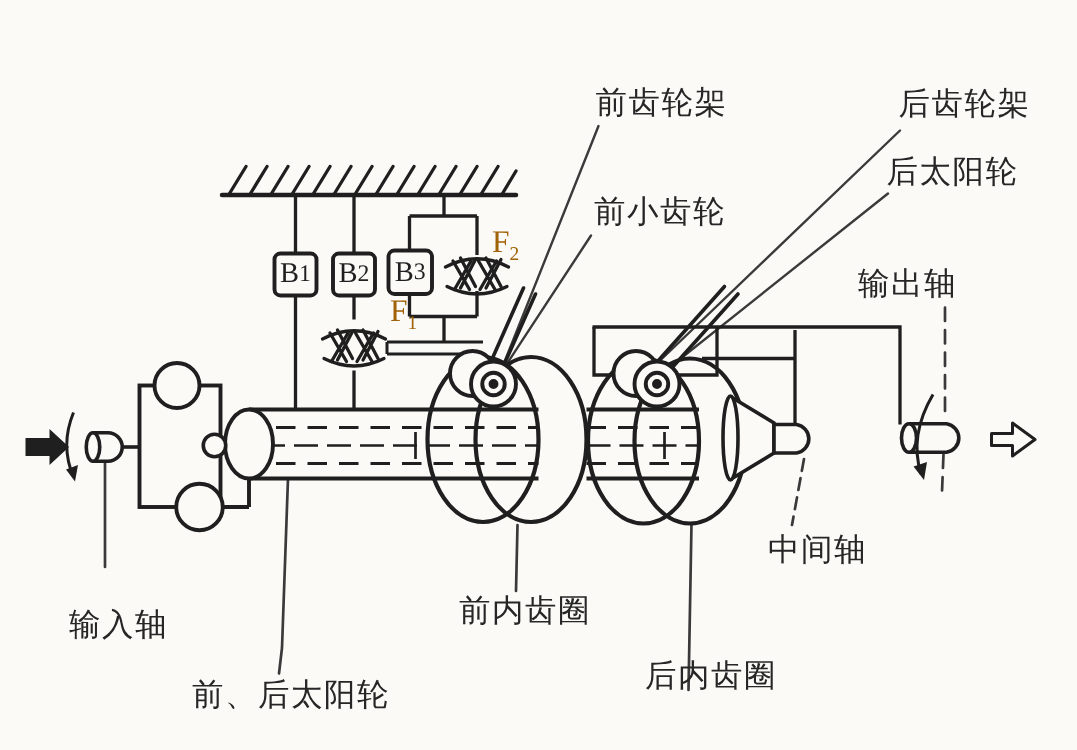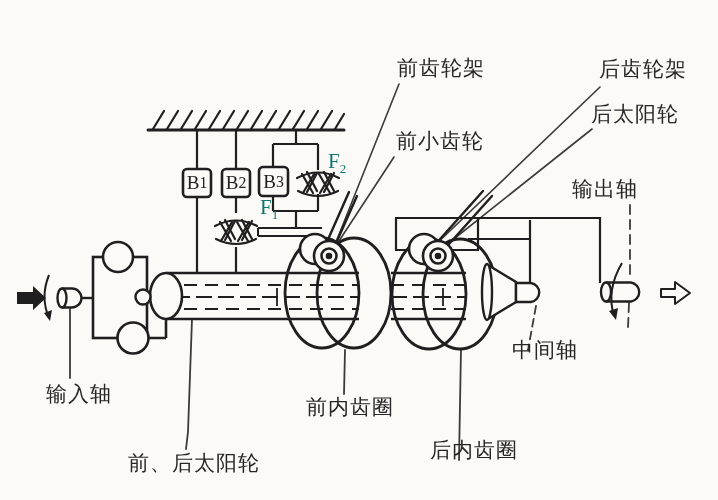--- a/index.html
+++ b/index.html
@@ -15,21 +15,21 @@
     position:absolute;
     font-size:21px;
     letter-spacing:1px;
     color:#262626;
     white-space:nowrap;
     line-height:1;
   }
   .sym{
     position:absolute;
     font-size:21px;
-    color:#0f766e;
+    color:#a16207;
     line-height:1;
     white-space:nowrap;
   }
   .sym sub{font-size:13px;line-height:1;}
   .bbox{
     position:absolute;
     width:28px;height:28px;
     display:flex;align-items:center;justify-content:center;
     font-size:19px;color:#1f1f1f;
   }
@@ -168,25 +168,25 @@
     </g>
     <polygon points="661,289 675,289 675,282 690,293 675,304 675,297 661,297" fill="none" stroke="#1f1f1f" stroke-width="2" stroke-linejoin="round"></polygon>
   </g>
 </svg>
 
 <div class="lbl" style="left:397px;top:58px">前齿轮架</div>
 <div class="lbl" style="left:396px;top:131px">前小齿轮</div>
 <div class="lbl" style="left:599px;top:59px">后齿轮架</div>
 <div class="lbl" style="left:591px;top:104px">后太阳轮</div>
 <div class="lbl" style="left:572px;top:179px">输出轴</div>
-<div class="lbl" style="left:46px;top:384px">输入轴</div>
+<div class="lbl" style="left:46px;top:406px">输入轴</div>
 <div class="lbl" style="left:306px;top:397px">前内齿圈</div>
 <div class="lbl" style="left:128px;top:453px">前、后太阳轮</div>
 <div class="lbl" style="left:430px;top:440px">后内齿圈</div>
-<div class="lbl" style="left:512px;top:340px">中间轴</div>
+<div class="lbl" style="left:512px;top:356px">中间轴</div>
 
 <div class="bbox" style="left:183px;top:169px">
       <span>B</span>
       <sub>1</sub>
     </div>
 <div class="bbox" style="left:222px;top:169px">
       <span>B</span>
       <sub>2</sub>
     </div>
 <div class="bbox" style="left:259px;top:167px;width:29px;height:29px">

